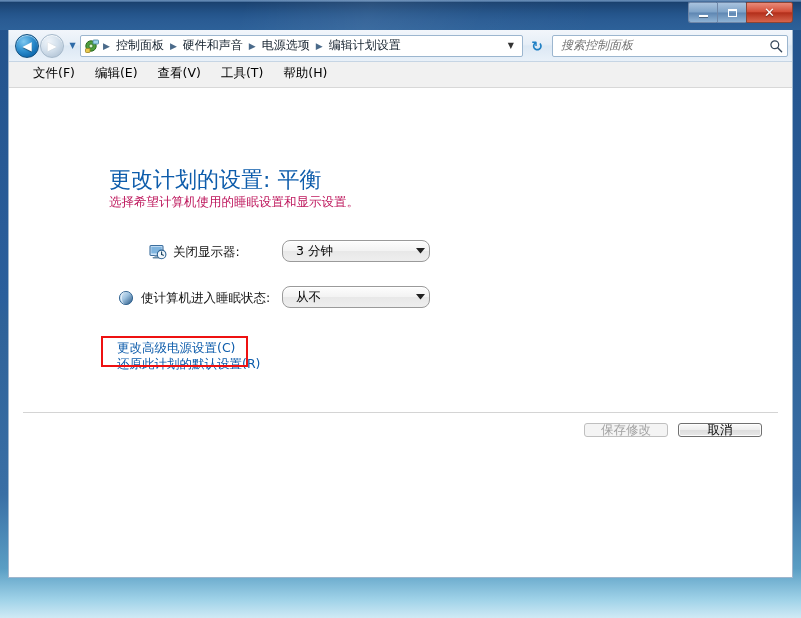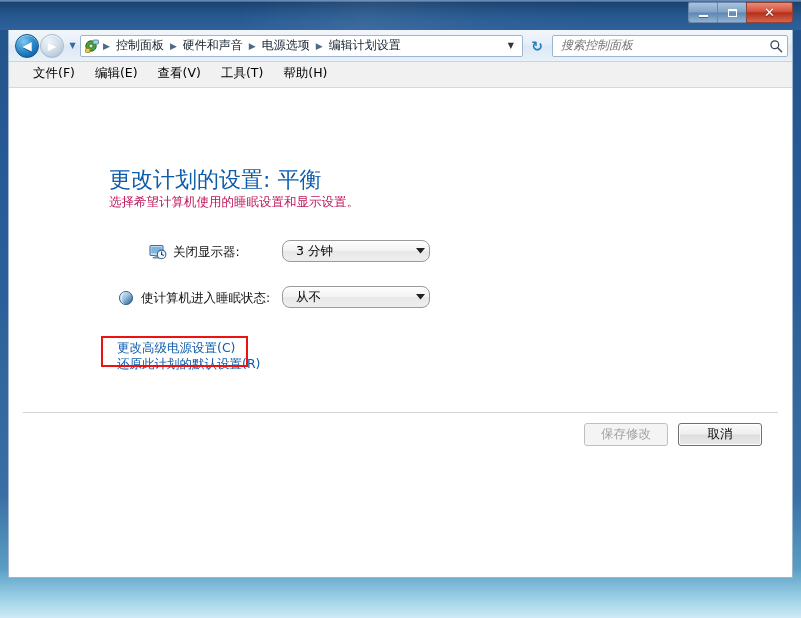--- a/index.html
+++ b/index.html
@@ -306,21 +306,21 @@
     width: 755px; height: 1px;
     background: #d4d4d4;
   }
 
   #button-bar {
     position: absolute;
     right: 30px; top: 335px;
     display: flex; align-items: center; gap: 10px;
   }
   .dlg-btn {
-    height: 23px;
+    height: 14px;
     min-width: 84px;
     padding: 0 12px;
     border-radius: 3px;
     font-size: 12.5px;
     display: flex; align-items: center; justify-content: center;
     white-space: nowrap;
     font-family: "DejaVu Sans", "Liberation Sans", sans-serif;
   }
   .dlg-btn.enabled {
     background: linear-gradient(180deg, #fafafa 0%, #eeeeee 48%, #dedede 52%, #e8e8e8 100%);

